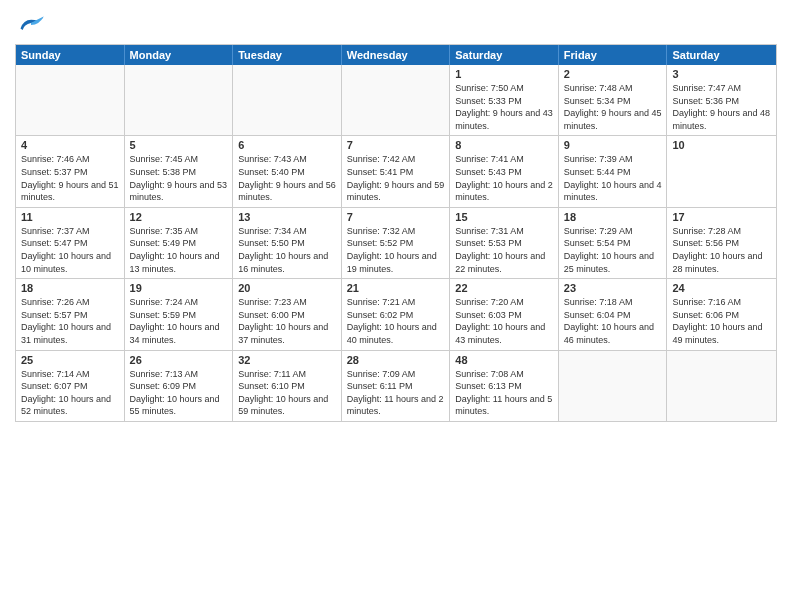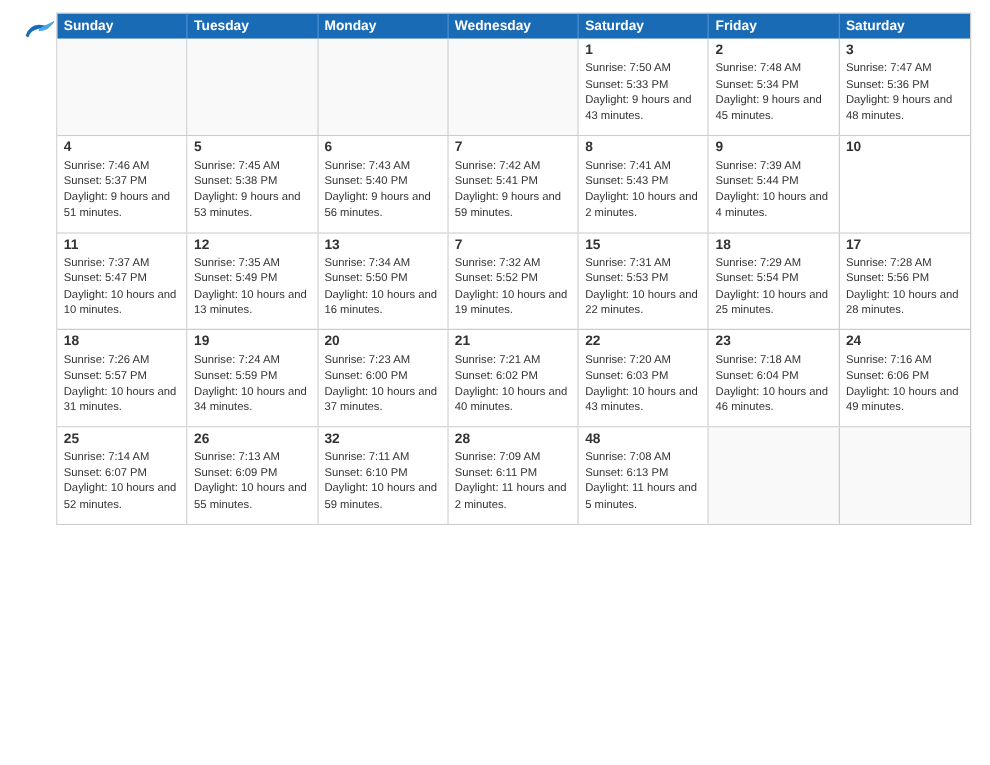--- a/index.html
+++ b/index.html
@@ -8,21 +8,21 @@
       background: #fff;
       width: 792px;
       height: 612px;
       overflow: hidden;
     }
     .page {
       width: 792px;
       height: 430px;
       padding: 10px 15px 10px 15px;
       display: flex;
-      flex-direction: row;
+      flex-direction: column;
     }
     .header {
       display: flex;
       justify-content: space-between;
       align-items: flex-start;
       margin-bottom: 8px;
     }
     .logo {
       display: flex;
       align-items: center;
@@ -135,22 +135,22 @@
     </div>
     <div class="title-block">
       <div class="month-title"></div>
       <div class="subtitle"></div>
     </div>
   </div>
 
   <div class="calendar">
     <div class="cal-header">
     <div class="cal-header-cell">Sunday</div>
+        <div class="cal-header-cell">Monday</div>
         <div class="cal-header-cell">Tuesday</div>
-        <div class="cal-header-cell">Monday</div>
         <div class="cal-header-cell">Wednesday</div>
         <div class="cal-header-cell">Saturday</div>
         <div class="cal-header-cell">Friday</div>
         <div class="cal-header-cell">Saturday</div>
       </div>
     <div class="cal-body">
     <div class="cal-row">
           <div class="cal-cell empty"></div>
           <div class="cal-cell empty"></div>
           <div class="cal-cell empty"></div>

